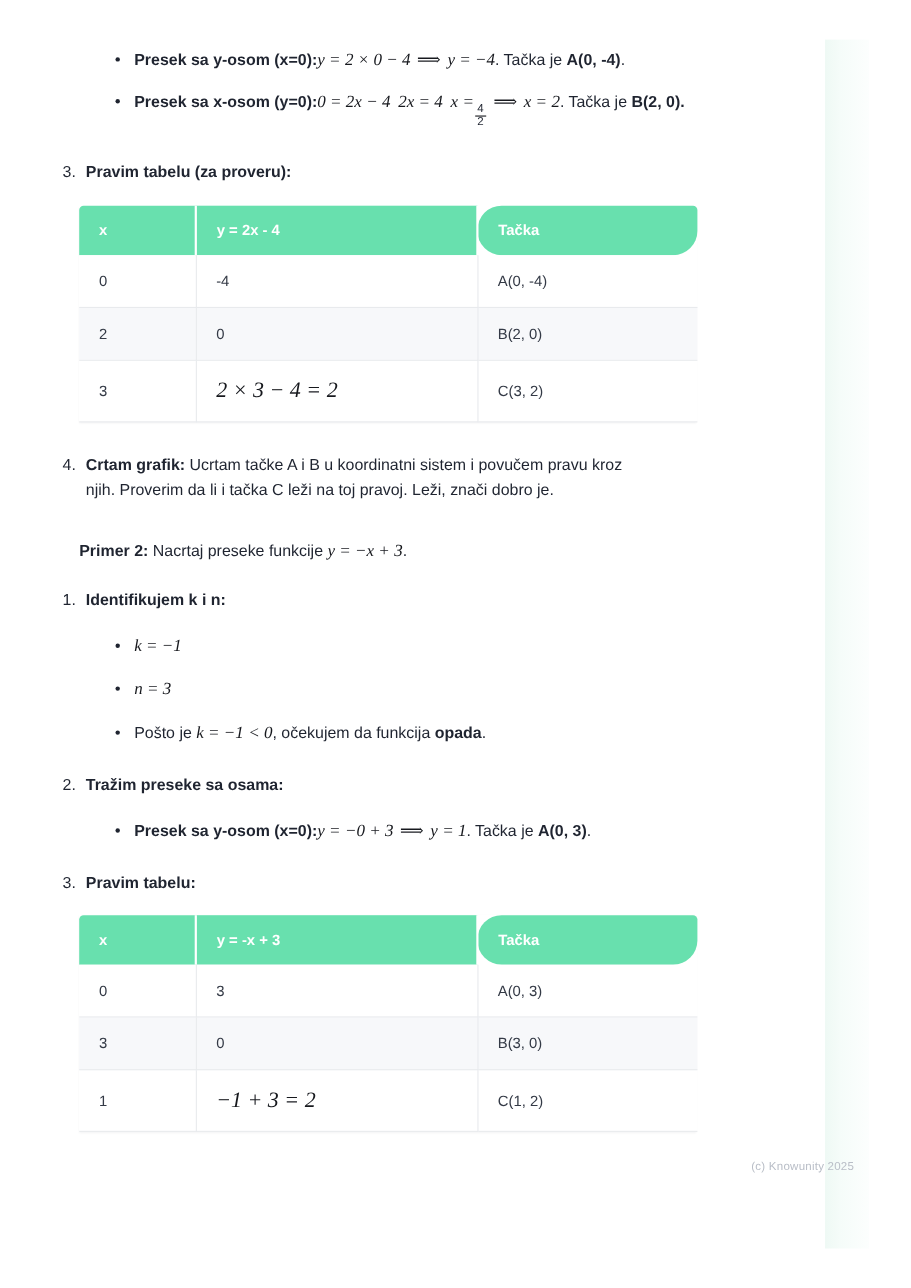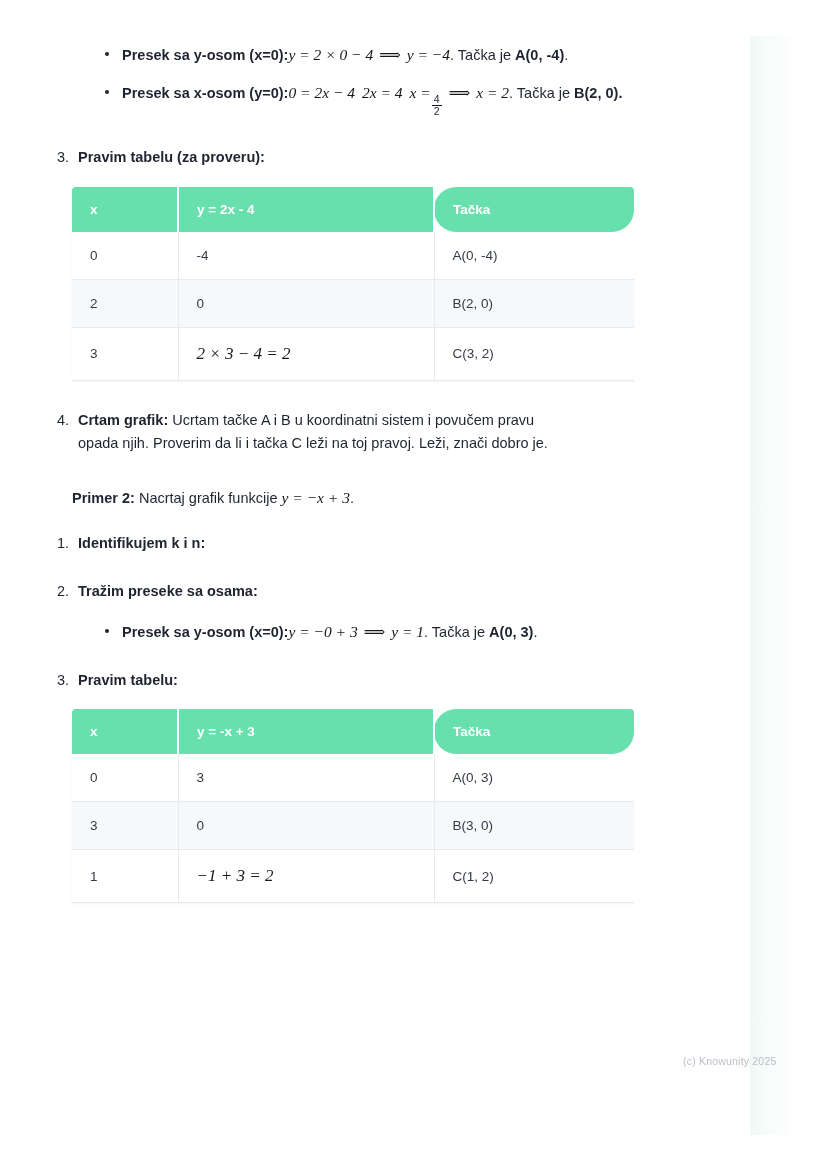--- a/index.html
+++ b/index.html
@@ -134,21 +134,21 @@
     color: #343a46;
     padding: 16px 18px;
     background: #ffffff;
     border-bottom: 1px solid #e8eaed;
     border-right: 1px solid #e8eaed;
     vertical-align: middle;
   }
   table.data tbody td:last-child { border-right: none; }
   table.data tbody tr:nth-child(even) td { background: #f7f8fa; }
   table.data tbody tr:last-child td { border-bottom: 1px solid #e8eaed; }
-  table.data tbody td .m { font-size: 17px; }
+  table.data tbody td .m { font-size: 20px; }
 
   col.c1 { width: 106px; }
   col.c2 { width: 256px; }
   col.c3 { width: 200px; }
 
   
   .watermark {
     position: absolute;
     left: 683px;
     top: 1055px;
@@ -213,35 +213,46 @@
           <td><span class="m">2 × 3 − 4 = 2</span></td>
           <td>C(3, 2)</td>
         </tr>
       </tbody>
     </table>
   </div>
 
   <ol class="steps" style="margin-top:28px;">
     <li style="padding-right:188px;">
       <span class="num">4.</span>
-      <span class="body"><span class="b">Crtam grafik:</span><span> Ucrtam tačke A i B u koordinatni sistem i povučem pravu opada njih. Proverim da li i tačka C leži na toj pravoj. Leži, znači dobro je.</span></span>
+      <span class="body"><span class="b">Crtam grafik:</span><span> Ucrtam tačke A i B u koordinatni sistem i povučem pravu kroz njih. Proverim da li i tačka C leži na toj pravoj. Leži, znači dobro je.</span></span>
     </li>
   </ol>
 
   <p class="txt" style="margin:29px 0 0 72px;">
-    <span class="b">Primer 2:</span><span> Nacrtaj grafik funkcije </span><span class="m">y = −x + 3</span><span>.</span>
+    <span class="b">Primer 2:</span><span> Nacrtaj preseke funkcije </span><span class="m">y = −x + 3</span><span>.</span>
   </p>
 
   <ol class="steps" style="margin-top:22px;">
     <li>
       <span class="num">1.</span>
       <span class="body b">Identifikujem k i n:</span>
     </li>
   </ol>
 
+  <ul class="bl" style="margin-top:16px;">
+    <li>
+      <span class="m">k = −1</span>
+    </li>
+    <li style="margin-top:14px;">
+      <span class="m">n = 3</span>
+    </li>
+    <li style="margin-top:14px;">
+      <span>Pošto je </span><span class="m">k = −1 &lt; 0</span><span>, očekujem da funkcija </span><span class="b">opada</span><span>.</span>
+    </li>
+  </ul>
 
   <ol class="steps" style="margin-top:24px;">
     <li>
       <span class="num">2.</span>
       <span class="body b">Tražim preseke sa osama:</span>
     </li>
   </ol>
 
   <ul class="bl" style="margin-top:16px;">
     <li>

